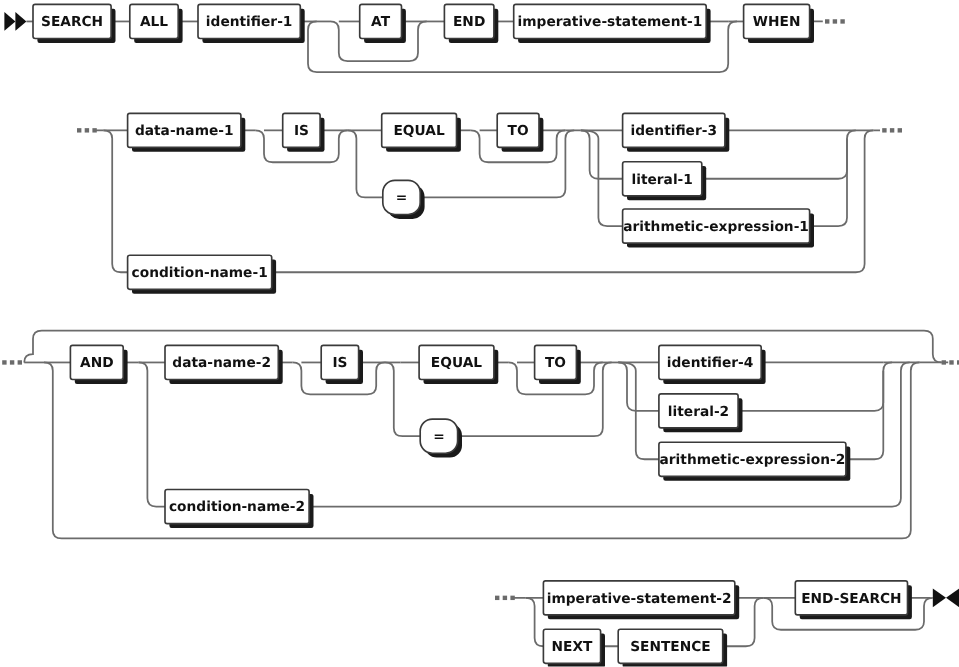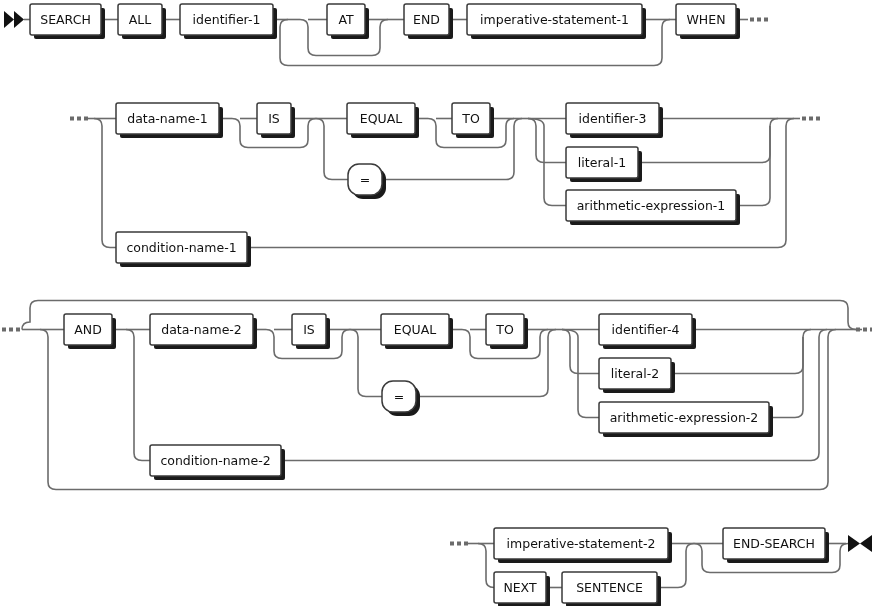--- a/index.html
+++ b/index.html
@@ -10,20 +10,21 @@
   body {
     width: 872px;
     height: 606px;
     font-family: "DejaVu Sans", sans-serif;
     overflow: hidden;
   }
   #diagram-root {
     position: relative;
     width: 776px;
     height: 606px;
+    font-weight: bold;
   }
   svg#rr {
     display: block;
     width: 872px;
     height: 606px;
   }
   .rail {
     fill: none;
     stroke: #6b6b6b;
     stroke-width: 1.6;

